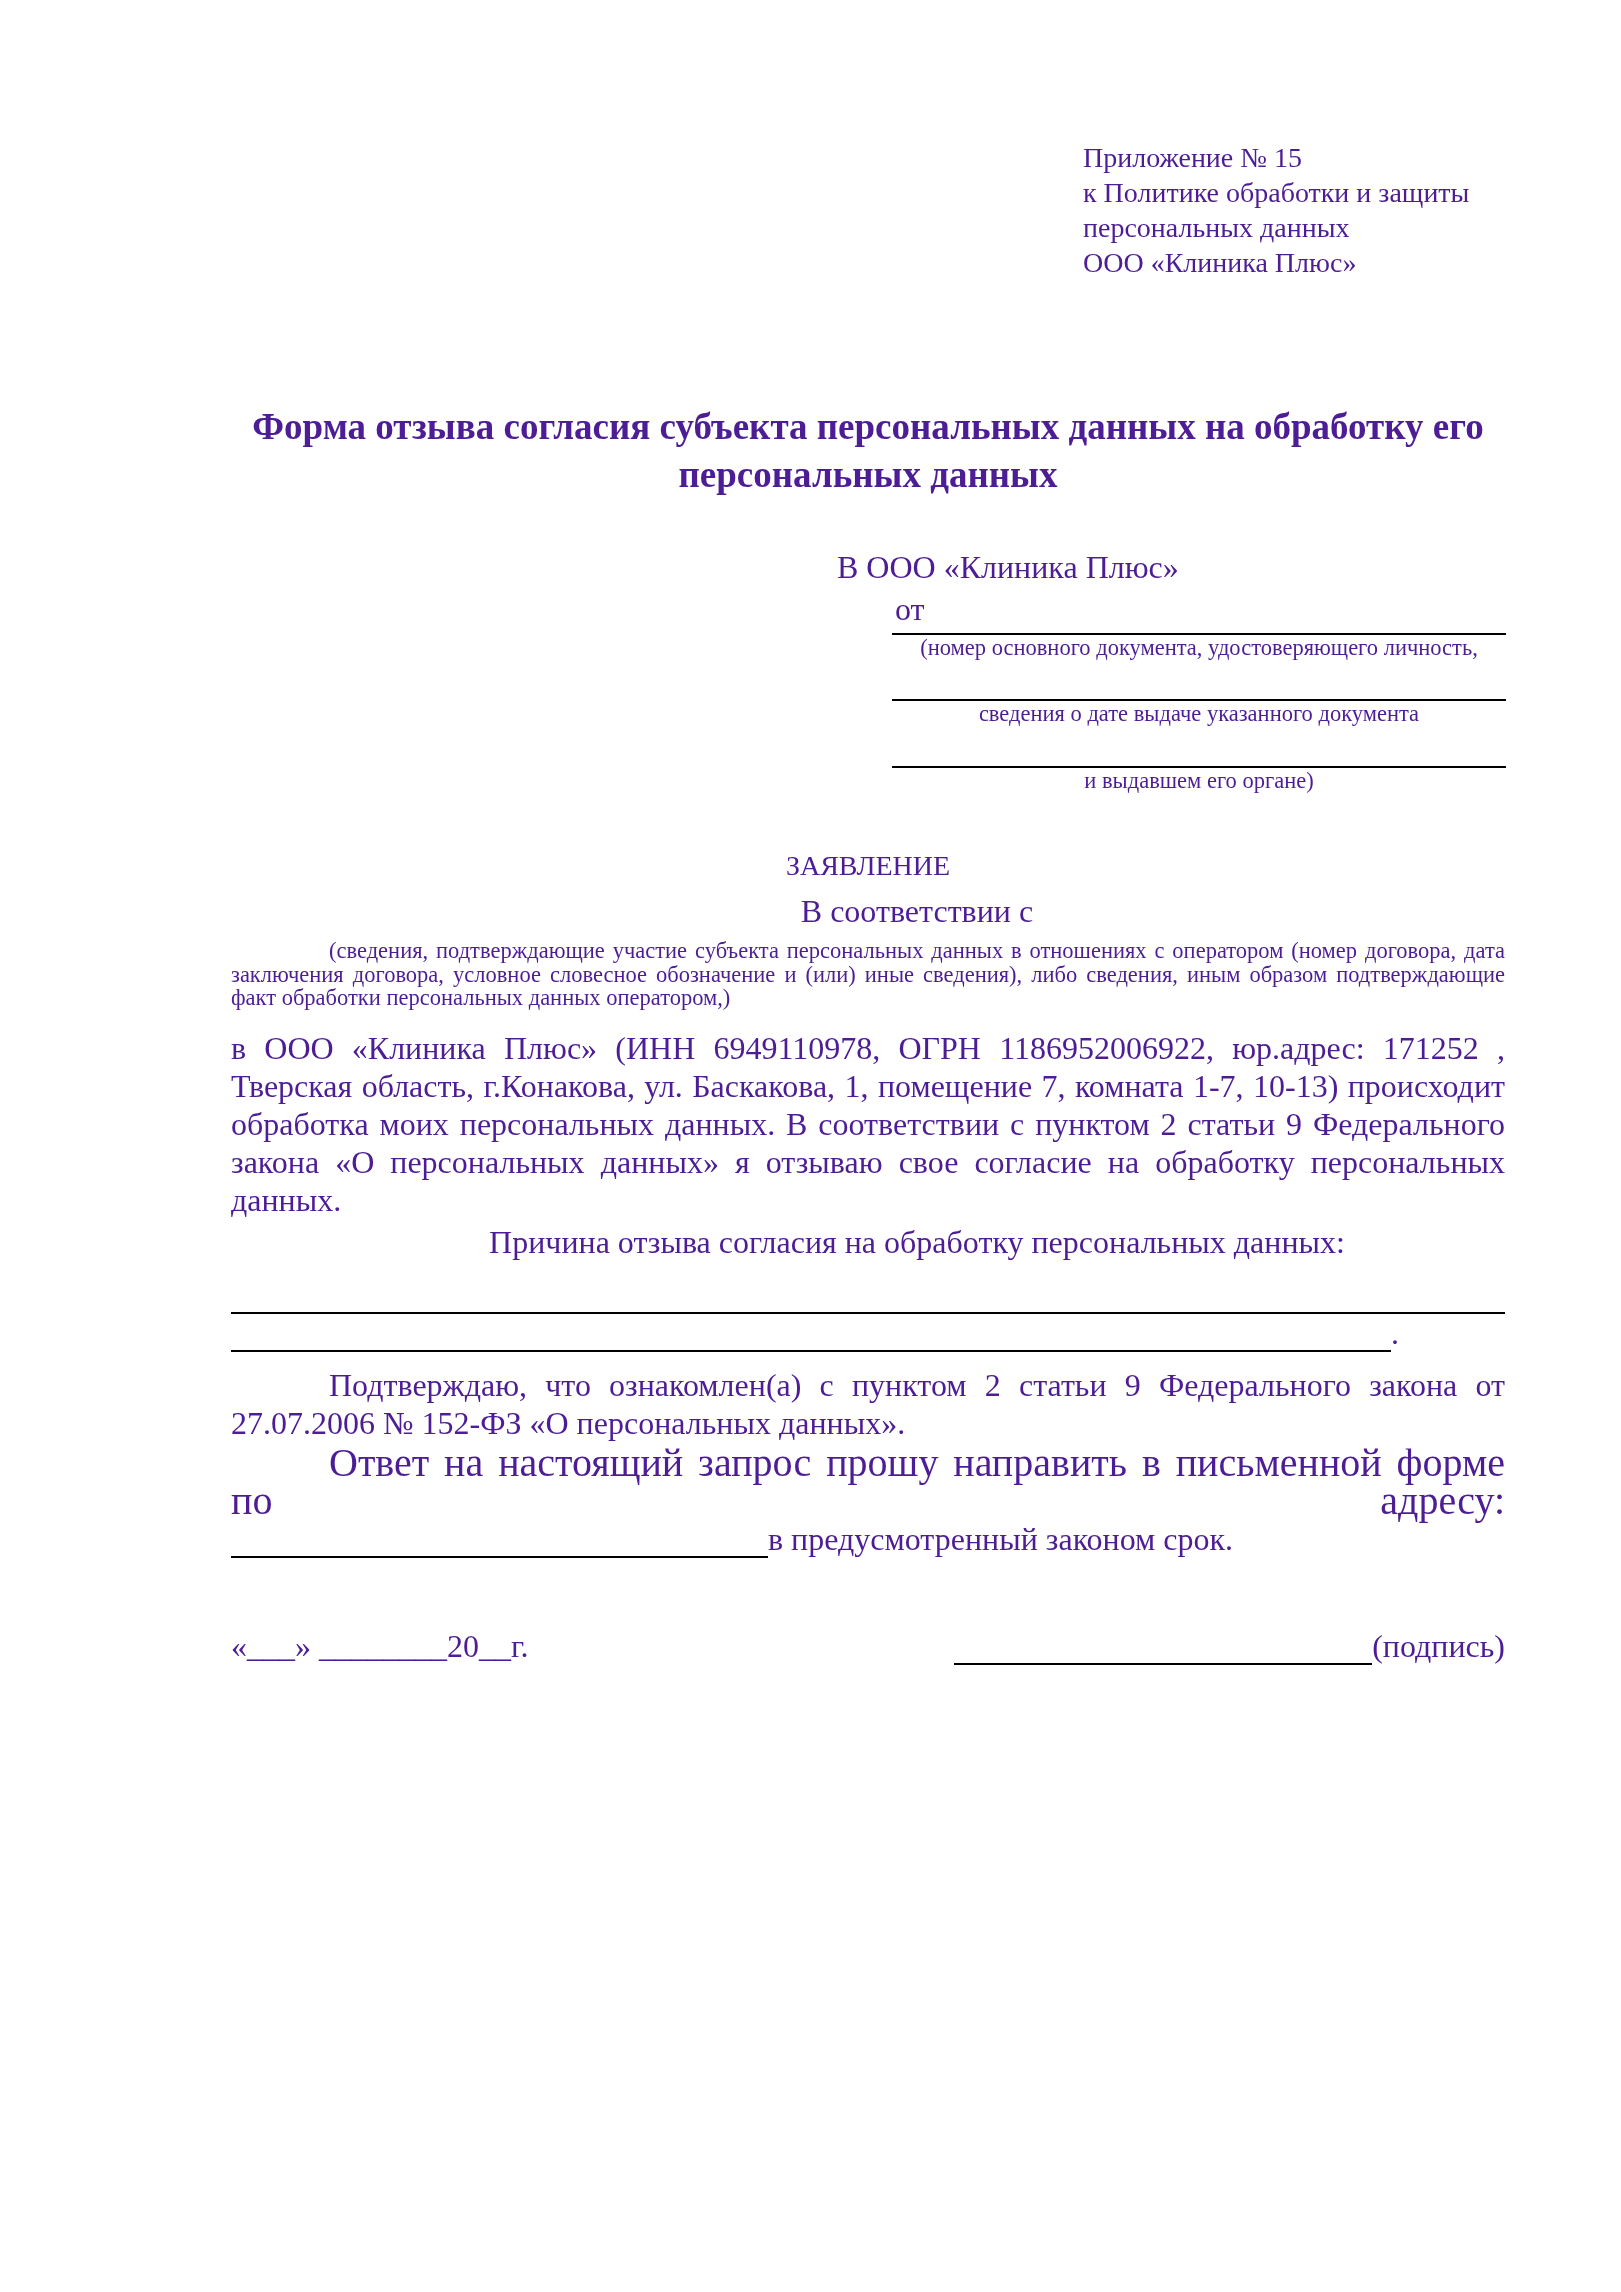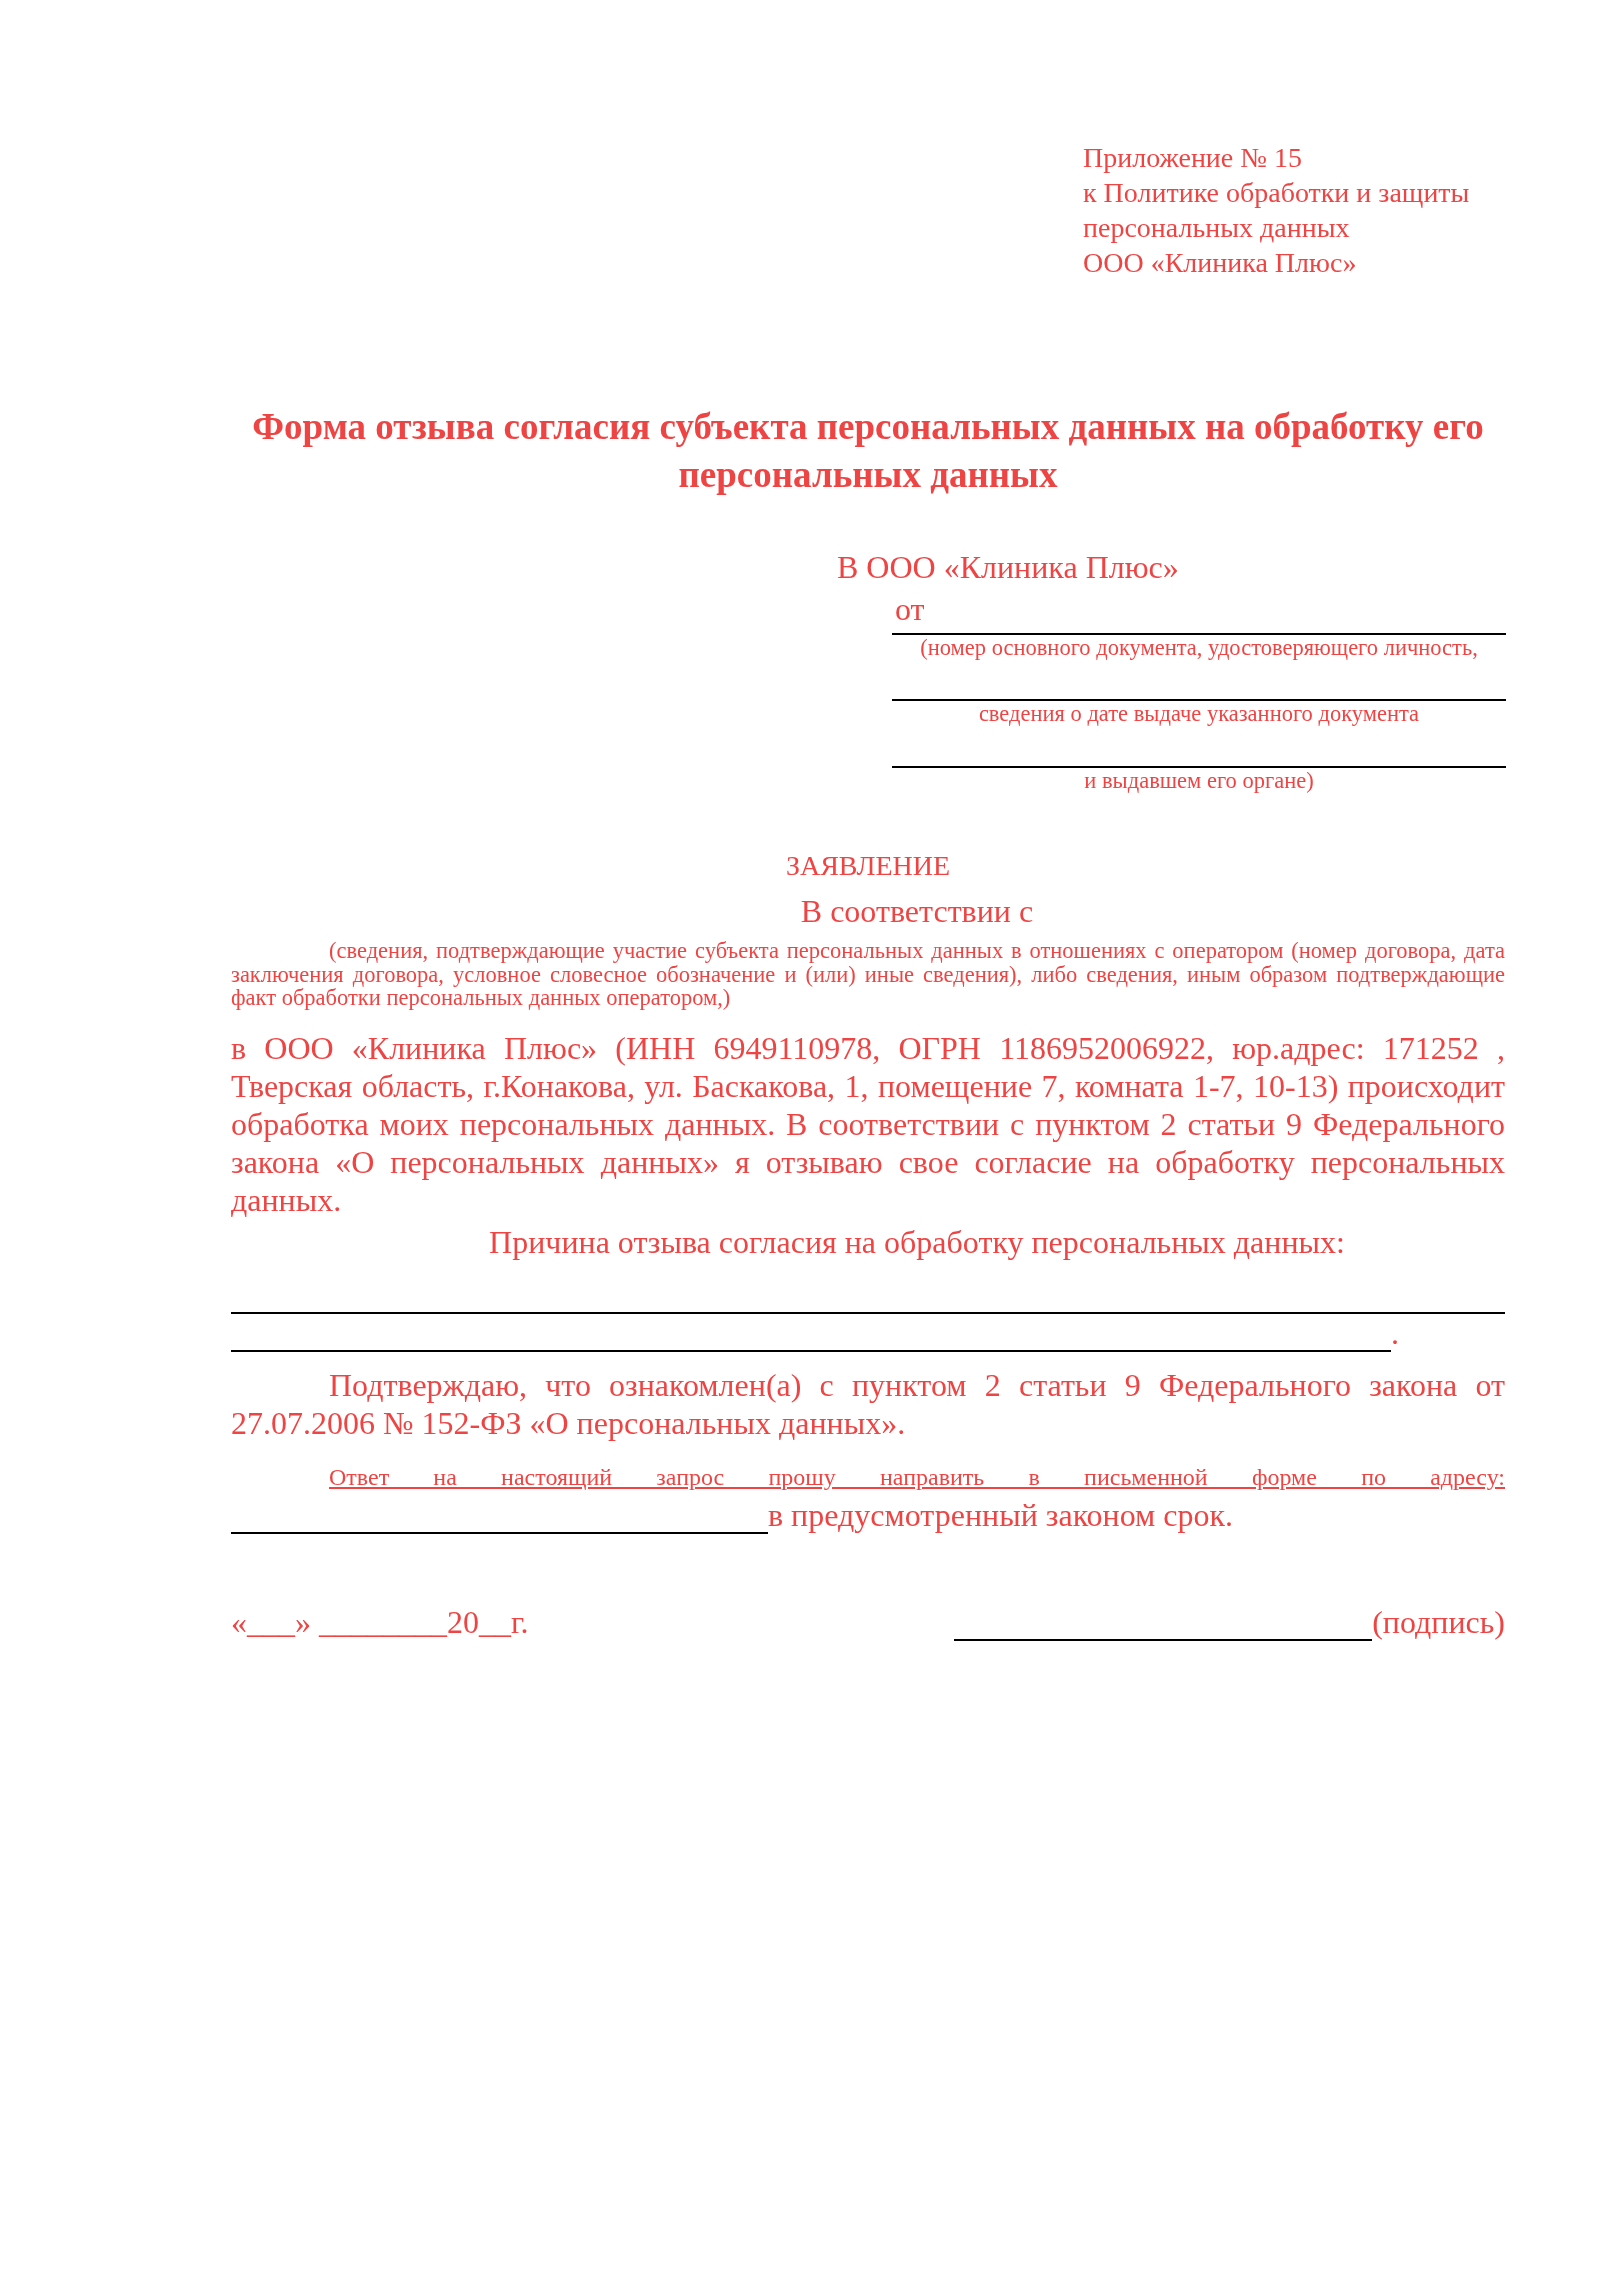--- a/index.html
+++ b/index.html
@@ -1,20 +1,20 @@
 <!DOCTYPE html>
 <html><head>
 <meta charset="utf-8">
 <style>
   * { margin:0; padding:0; box-sizing:border-box; }
   html,body { background:#ffffff; }
   .page {
     position:relative;
     width:1621px; height:2293px;
-    background:#ffffff; color:#ef4444;
+    background:#ffffff; color:#4c1d95;
     font-family:"Liberation Serif", serif;
     padding:140px 116px 0 231px;
     overflow:hidden;
   }
   
   .appendix { margin-left:852px; font-size:28px; line-height:35px; }
   
   .doc-title {
     margin:123px auto 0 auto; max-width:1245px;
     text-align:center; font-weight:bold; font-size:37px; line-height:48px;
@@ -34,22 +34,22 @@
   .fill { flex:1 1 auto; border-bottom:2px solid #000; margin-left:7.8px; margin-bottom:5.9px; }
   .footnote { font-size:22.5px; line-height:23.5px; text-align:justify; text-indent:98px; }
   .bodypara { margin-top:19.6px; font-size:32px; line-height:38px; text-align:justify; }
   .reason { margin-top:3.9px; padding-left:98px; font-size:32px; line-height:38px; }
   .blank-full { height:45px; border-bottom:2px solid #000; }
   .blank-dot { display:flex; align-items:flex-end; font-size:32px; line-height:38px; }
   .wline { border-bottom:2px solid #000; height:33px; }
   .w2 { width:1160px; }
   .confirm { margin-top:13.7px; font-size:32px; line-height:38px; text-align:justify; text-indent:98px; }
   .reply-first {
-    margin-top:16px; font-size:24px; line-height:38px;
-    text-indent:98px; text-align:justify; text-align-last:justify;text-decoration:underline;
+    margin-top:2px; font-size:40px; line-height:38px;
+    text-indent:98px; text-align:justify; text-align-last:justify;
   }
   .reply-second { display:flex; align-items:flex-end; font-size:32px; line-height:38px; }
   .w3 { width:537px; }
   
   .sign-row {
     margin-top:69px; display:flex; justify-content:space-between; align-items:flex-end;
     font-size:32px; line-height:38px;gap:28px;
   }
   .sig-right { display:flex; align-items:flex-end; }
   .w4 { width:418px; }

